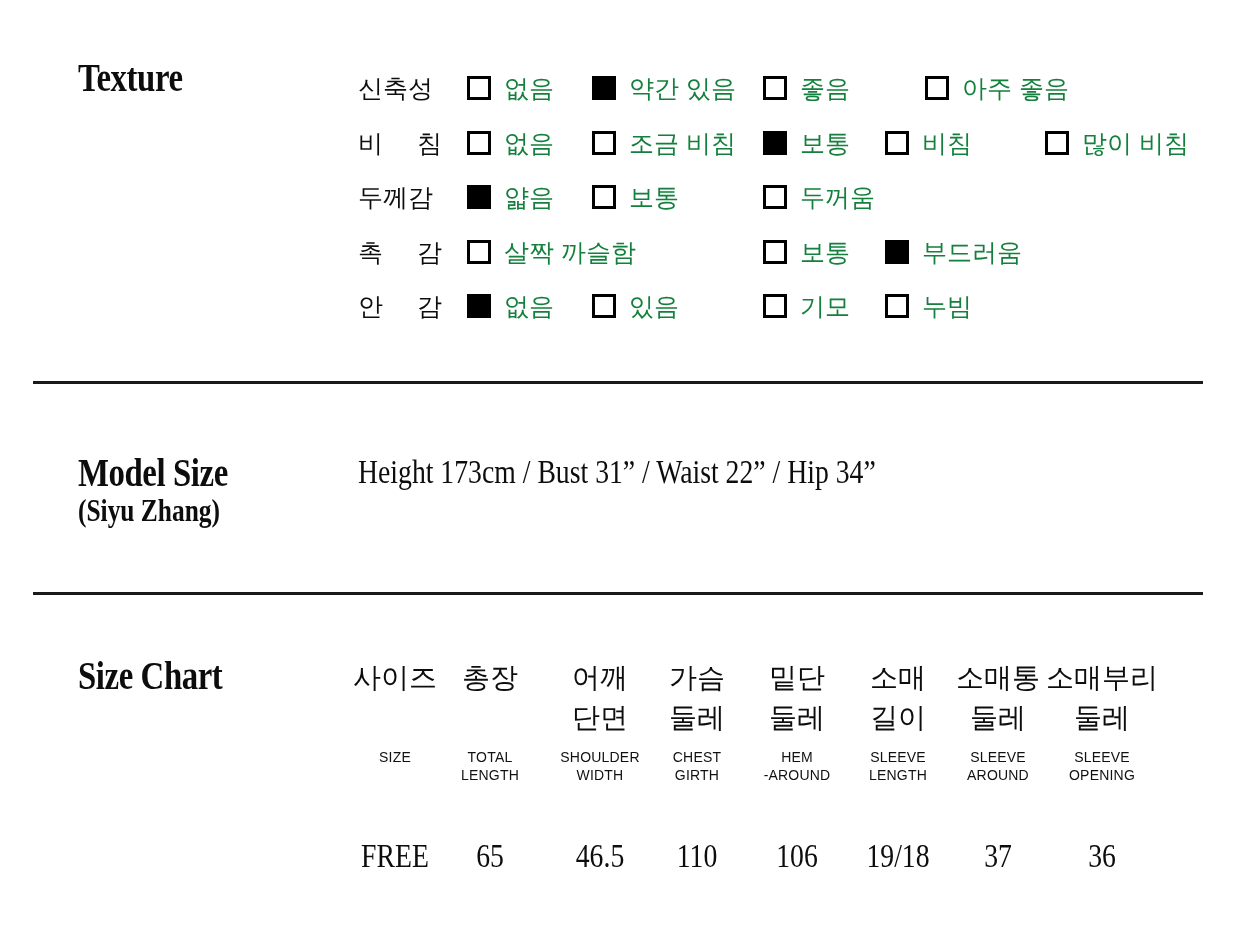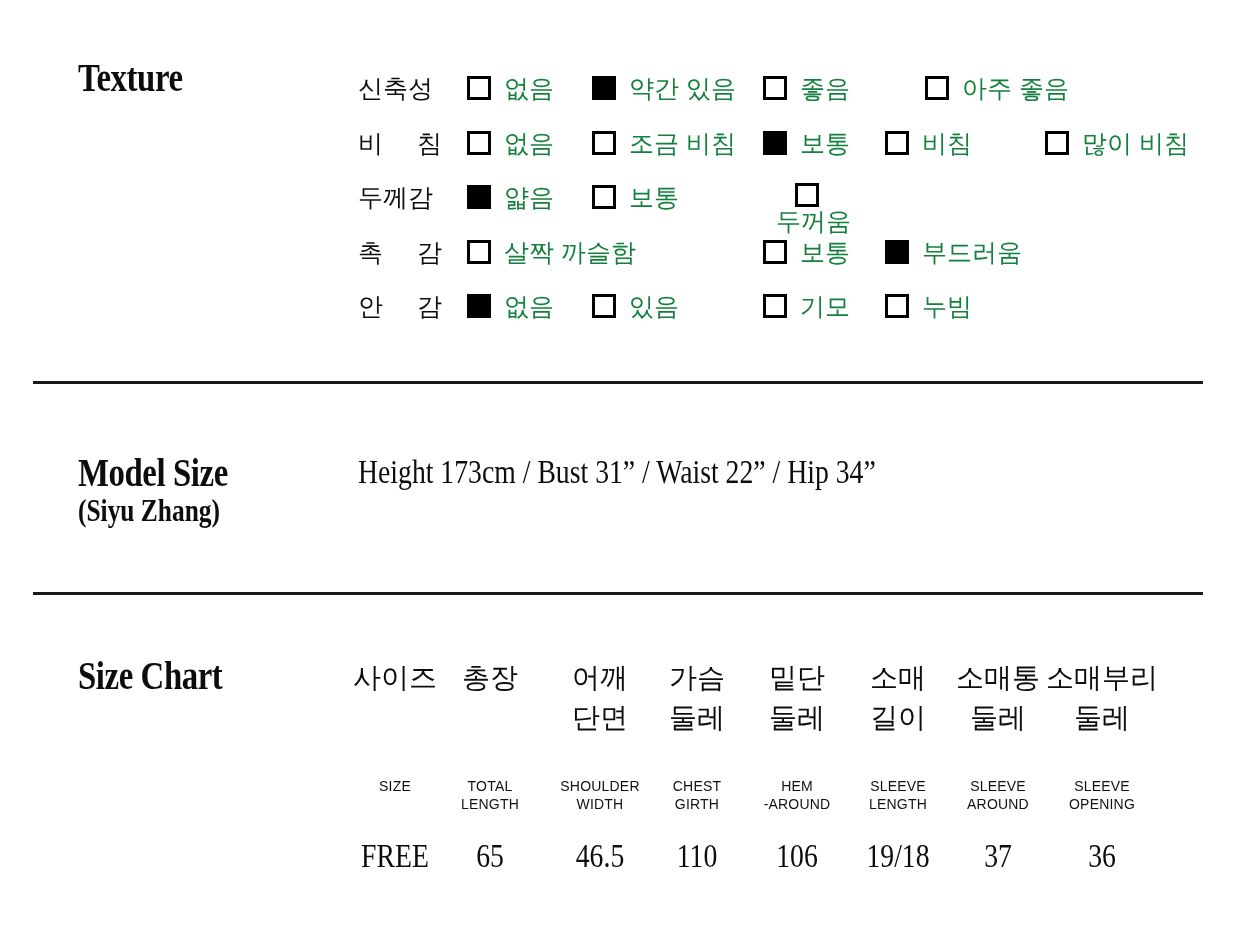--- a/index.html
+++ b/index.html
@@ -130,21 +130,20 @@
   }
   .sc-en {
     position: absolute; top: 90px; left: 0; width: 100%;
     font-family: "Liberation Sans", sans-serif;
     font-size: 14px;
     line-height: 18px;
     font-weight: 500;
     letter-spacing: 0.2px;
     white-space: pre-line;
     color: #111111;
-    margin-top: 29px;
   }
   .sc-val {
     position: absolute; top: 182px; left: 0; width: 100%;
     font-family: "Liberation Serif", serif;
     font-size: 33px;
     line-height: 33px;
     font-weight: 400;
     transform: scaleX(0.84);
     transform-origin: center top;
     color: #0d0d0d;
@@ -202,21 +201,21 @@
       <div class="t-row" style="top: 109px;">
         <div class="t-rowlabel">두께감</div>
         <div class="t-item" style="left: 109px;">
           <span class="cbox checked"></span>
           <span class="t-optlabel">얇음</span>
         </div>
         <div class="t-item" style="left: 234px;">
           <span class="cbox"></span>
           <span class="t-optlabel">보통</span>
         </div>
-        <div class="t-item" style="left: 405px; flex-direction: column;">
+        <div class="t-item" style="left: 405px;">
           <span class="cbox"></span>
           <span class="t-optlabel">두꺼움</span>
         </div>
       </div>
       <div class="t-row" style="top: 163.5px;">
         <div class="t-rowlabel">촉 감</div>
         <div class="t-item" style="left: 109px;">
           <span class="cbox"></span>
           <span class="t-optlabel">살짝 까슬함</span>
         </div>

